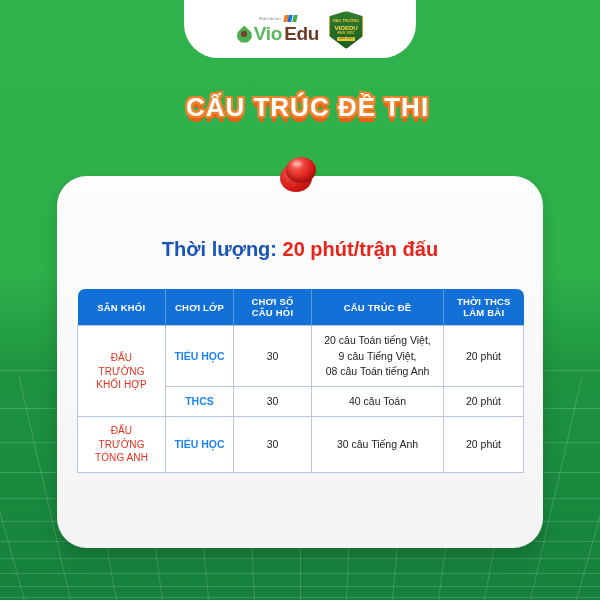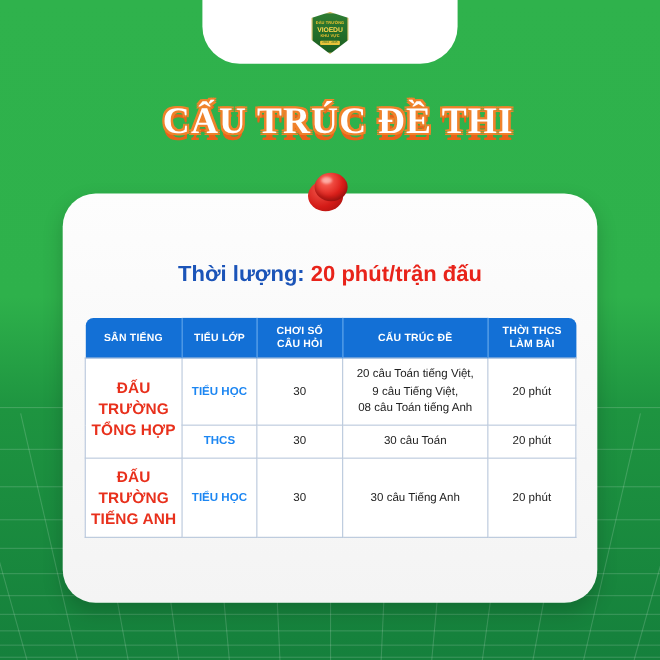--- a/index.html
+++ b/index.html
@@ -101,24 +101,24 @@
   #region-badge .ribbon {
     margin-top: 1px; font-size: 2.6px; color: #1B5E20;
     background: #E8C33A; padding: .5px 2px; border-radius: 1px;
     white-space: nowrap;
   }
 
   
   #headline {
     position: absolute; top: 92px; left: 0; right: 0;
     text-align: center;
-    font-size: 34px; font-weight: 900;
+    font-size: 26px; font-weight: 900;
     letter-spacing: 1px;
     color: #ffffff;
-    font-family: Liberation Serif, serif;
+    font-family: Liberation Sans, sans-serif;
     text-shadow:
       -2px 0 0 #F0822B,  2px 0 0 #F0822B,
        0 -2px 0 #F0822B, 0  2px 0 #F0822B,
       -2px -2px 0 #F0822B, 2px -2px 0 #F0822B,
       -2px 2px 0 #F0822B, 2px 2px 0 #F0822B,
        0 5px 0 #E8621A,  0 6px 0 #E8621A;
     padding-left: 15px;
   }
 
   
@@ -190,21 +190,21 @@
     border: 1px solid #B9C8DC;
     font-size: 10.5px;
     color: #222;
     text-align: center;
     vertical-align: middle;
     padding: 7px 3px;
     line-height: 1.45;
     background: #FFFFFF;
   }
   #struct-table td.arena {
-    color: #E8301C; font-weight: 700; font-size: 14px;
+    color: #E8301C; font-weight: 400; font-size: 10px;
     line-height: 1.35; letter-spacing: .1px;
   }
   #struct-table td.grade {
     color: #1C86F2; font-weight: 800; font-size: 10.5px;
   }
   #struct-table td.struct { font-size: 10.5px; }
   .c1 { width: 88px; } .c2 { width: 68px; } .c3 { width: 78px; }
   .c4 { width: 132px; } .c5 { width: 80px; }
 </style>
 </head>
@@ -235,20 +235,39 @@
       <div class="vline" style="left: 452px; height: 230px; transform: rotate(5.2deg);"></div>
       <div class="vline" style="left: 498px; height: 230px; transform: rotate(7.8deg);"></div>
       <div class="vline" style="left: 544px; height: 230px; transform: rotate(10.4deg);"></div>
       <div class="vline" style="left: 590px; height: 230px; transform: rotate(13deg);"></div>
       <div class="vline" style="left: 636px; height: 230px; transform: rotate(15.6deg);"></div>
     </div>
 
   <div id="logo-notch">
     <div id="logo-row">
 
+      <div id="vioedu-block">
+        <div id="fpt-line">
+          <span id="fpt-text">Phát triển bởi</span>
+          <span id="fpt-mark">
+              <i></i>
+              <i></i>
+              <i></i>
+            </span>
+        </div>
+        <div id="vioedu-wordmark">
+          <span class="drop-icon">
+            <span class="drop"></span>
+              <span class="hand"></span>
+              <span class="dot"></span>
+          </span>
+          <span id="wm-vio">Vio</span>
+            <span id="wm-edu">Edu</span>
+        </div>
+      </div>
 
       <div id="region-badge">
         <span class="bl">ĐẤU TRƯỜNG</span>
         <span class="bl big">VIOEDU</span>
         <span class="bl">KHU VỰC</span>
         <span class="ribbon">2024 - 2025</span>
       </div>
 
     </div>
   </div>
@@ -272,67 +291,67 @@
       <colgroup>
         <col class="c1">
           <col class="c2">
           <col class="c3">
           <col class="c4">
           <col class="c5">
       </colgroup>
       <thead>
         <tr>
             <th>
-              <div>SÂN TIẾNG</div>
-            </th>
-            <th>
-              <div>TIỂU LỚP</div>
+              <div>SÂN KHỐI</div>
+            </th>
+            <th>
+              <div>CHƠI LỚP</div>
             </th>
             <th>
               <div>CHƠI SỐ</div>
               <div>CÂU HỎI</div>
             </th>
             <th>
               <div>CẤU TRÚC ĐỀ</div>
             </th>
             <th>
               <div>THỜI THCS</div>
               <div>LÀM BÀI</div>
             </th>
           </tr>
       </thead>
       <tbody>
           <tr>
             <td class="arena" rowspan="2">
               <div>ĐẤU</div>
               <div>TRƯỜNG</div>
-              <div>TỔNG HỢP</div>
+              <div>KHỐI HỢP</div>
             </td>
             <td class="grade">TIỂU HỌC</td>
             <td>30</td>
             <td class="struct">
               <div>20 câu Toán tiếng Việt,</div>
               <div>9 câu Tiếng Việt,</div>
               <div>08 câu Toán tiếng Anh</div>
             </td>
             <td>20 phút</td>
           </tr>
           <tr>
             <td class="grade">THCS</td>
             <td>30</td>
             <td class="struct">
-              <div>30 câu Toán</div>
+              <div>40 câu Toán</div>
             </td>
             <td>20 phút</td>
           </tr>
           <tr>
             <td class="arena" rowspan="1">
               <div>ĐẤU</div>
               <div>TRƯỜNG</div>
-              <div>TIẾNG ANH</div>
+              <div>TỔNG ANH</div>
             </td>
             <td class="grade">TIỂU HỌC</td>
             <td>30</td>
             <td class="struct">
               <div>30 câu Tiếng Anh</div>
             </td>
             <td>20 phút</td>
           </tr>
         </tbody>
     </table>

